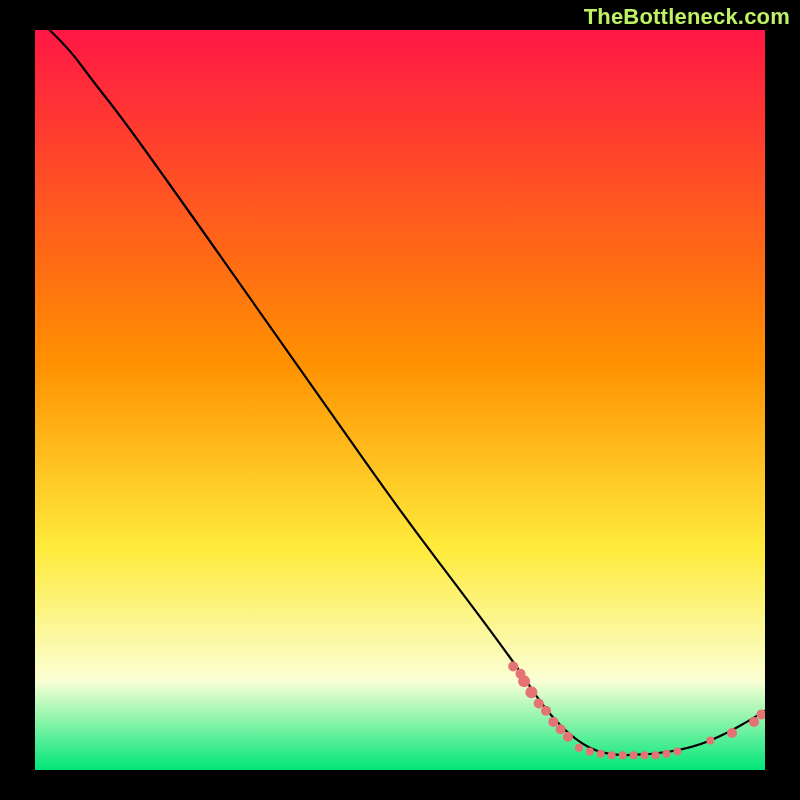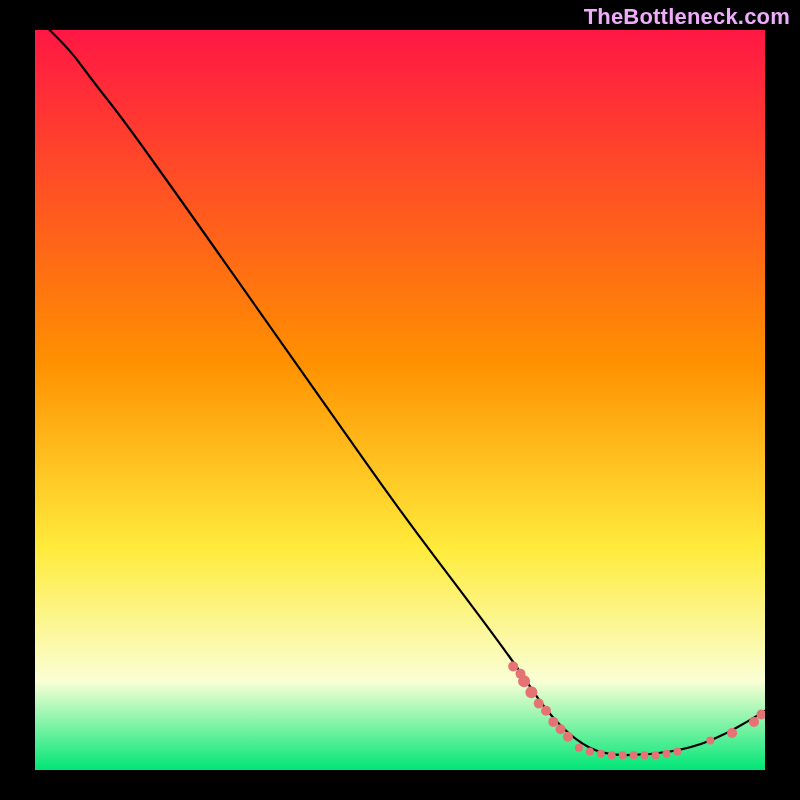--- a/index.html
+++ b/index.html
@@ -14,21 +14,21 @@
   .frame {
     position: relative;
     width: 800px;
     height: 800px;
     background: #000;
   }
   .watermark {
     position: absolute;
     top: 4px;
     right: 10px;
-    color: #f0abfc;
+    color: #bef264;
     font-size: 22px;
     font-weight: 600;
     letter-spacing: 0.2px;
     user-select: none;
     z-index: 5;
   }
   .plot-wrap {
     position: absolute;
     left: 35px;
     top: 30px;

